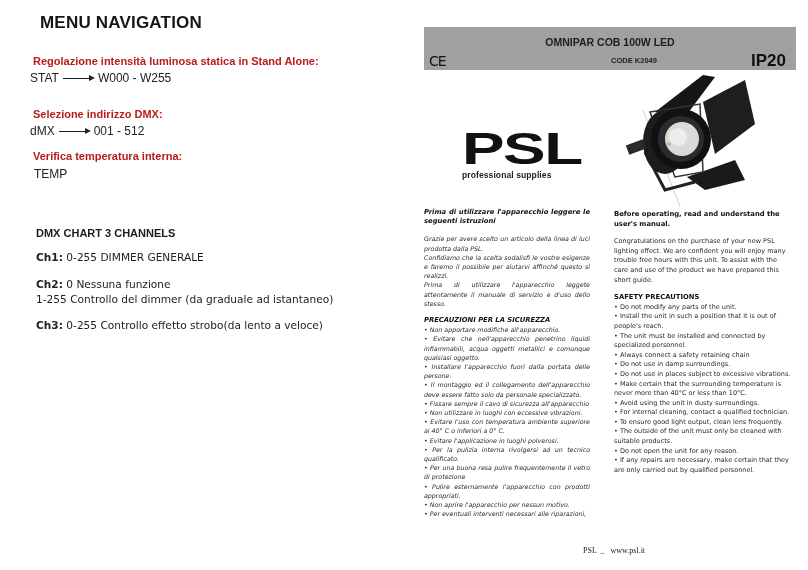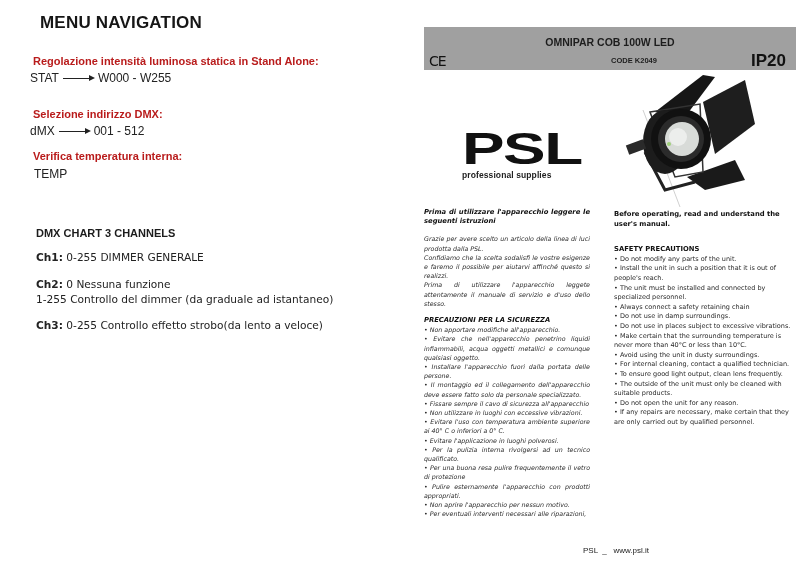--- a/index.html
+++ b/index.html
@@ -28,21 +28,21 @@
   .logo-psl { font-size:44px; font-weight:900; font-family:"Liberation Sans", sans-serif; letter-spacing:-1px; line-height:38px; color:#111; transform:scaleX(1.45); transform-origin:left; }
   .logo-sub { font-size:8.5px; font-weight:bold; color:#222; margin-top:2px; letter-spacing:0.1px; }
 
   .lamp { left:615px; top:72px; width:155px; height:135px; }
 
   .col-it { left:424px; width:166px; font-family:"DejaVu Sans", sans-serif; font-style:italic; font-size:6.3px; line-height:9.2px; color:#2a2a2a; text-align:justify; }
   .col-en { left:614px; width:178px; font-family:"DejaVu Sans", sans-serif; font-size:6.5px; line-height:9.6px; color:#2a2a2a; }
   .hd { font-weight:bold; color:#111; font-size:6.8px; }
   .p { margin:0; }
   .gap { height:8px; }
-  .footer { left:553px; top:546px; font-size:8px; color:#222; font-family:Liberation Sans, sans-serif;padding-left:30px; }
+  .footer { left:553px; top:546px; font-size:8px; color:#222; font-family:Liberation Serif, serif;padding-left:30px; }
 </style>
 </head>
 <body>
 
 <div class="abs menu-title">MENU NAVIGATION</div>
 
 <div class="abs sec-head" style="left:33px; top:55px;">Regolazione intensità luminosa statica in Stand Alone:</div>
 <div class="abs sec-line" style="left:30px; top:71px;">
   <span>STAT</span>
   <span class="arrow"></span>
@@ -131,20 +131,21 @@
   <p class="p">• <span>Per la pulizia interna rivolgersi ad un tecnico qualificato.</span></p>
   <p class="p">• <span>Per una buona resa pulire frequentemente il vetro di protezione</span></p>
   <p class="p">• <span>Pulire esternamente l'apparecchio con prodotti appropriati.</span></p>
   <p class="p">• <span>Non aprire l'apparecchio per nessun motivo.</span></p>
   <p class="p">• <span>Per eventuali interventi necessari alle riparazioni,</span></p>
 </div>
 
 <div class="abs col-en" style="top:210px;">
   <p class="p hd">Before operating, read and understand the user's manual.</p>
   <div class="gap"></div>
+  <p class="p">Congratulations on the purchase of your new PSL lighting effect. We are confident you will enjoy many trouble free hours with this unit. To assist with the care and use of the product we have prepared this short guide.</p>
   <div class="gap"></div>
   <p class="p hd">SAFETY PRECAUTIONS</p>
   <p class="p">• <span>Do not modify any parts of the unit.</span></p>
   <p class="p">• <span>Install the unit in such a position that it is out of people's reach.</span></p>
   <p class="p">• <span>The unit must be installed and connected by specialized personnel.</span></p>
   <p class="p">• <span>Always connect a safety retaining chain</span></p>
   <p class="p">• <span>Do not use in damp surroundings.</span></p>
   <p class="p">• <span>Do not use in places subject to excessive vibrations.</span></p>
   <p class="p">• <span>Make certain that the surrounding temperature is never more than 40°C or less than 10°C.</span></p>
   <p class="p">• <span>Avoid using the unit in dusty surroundings.</span></p>

